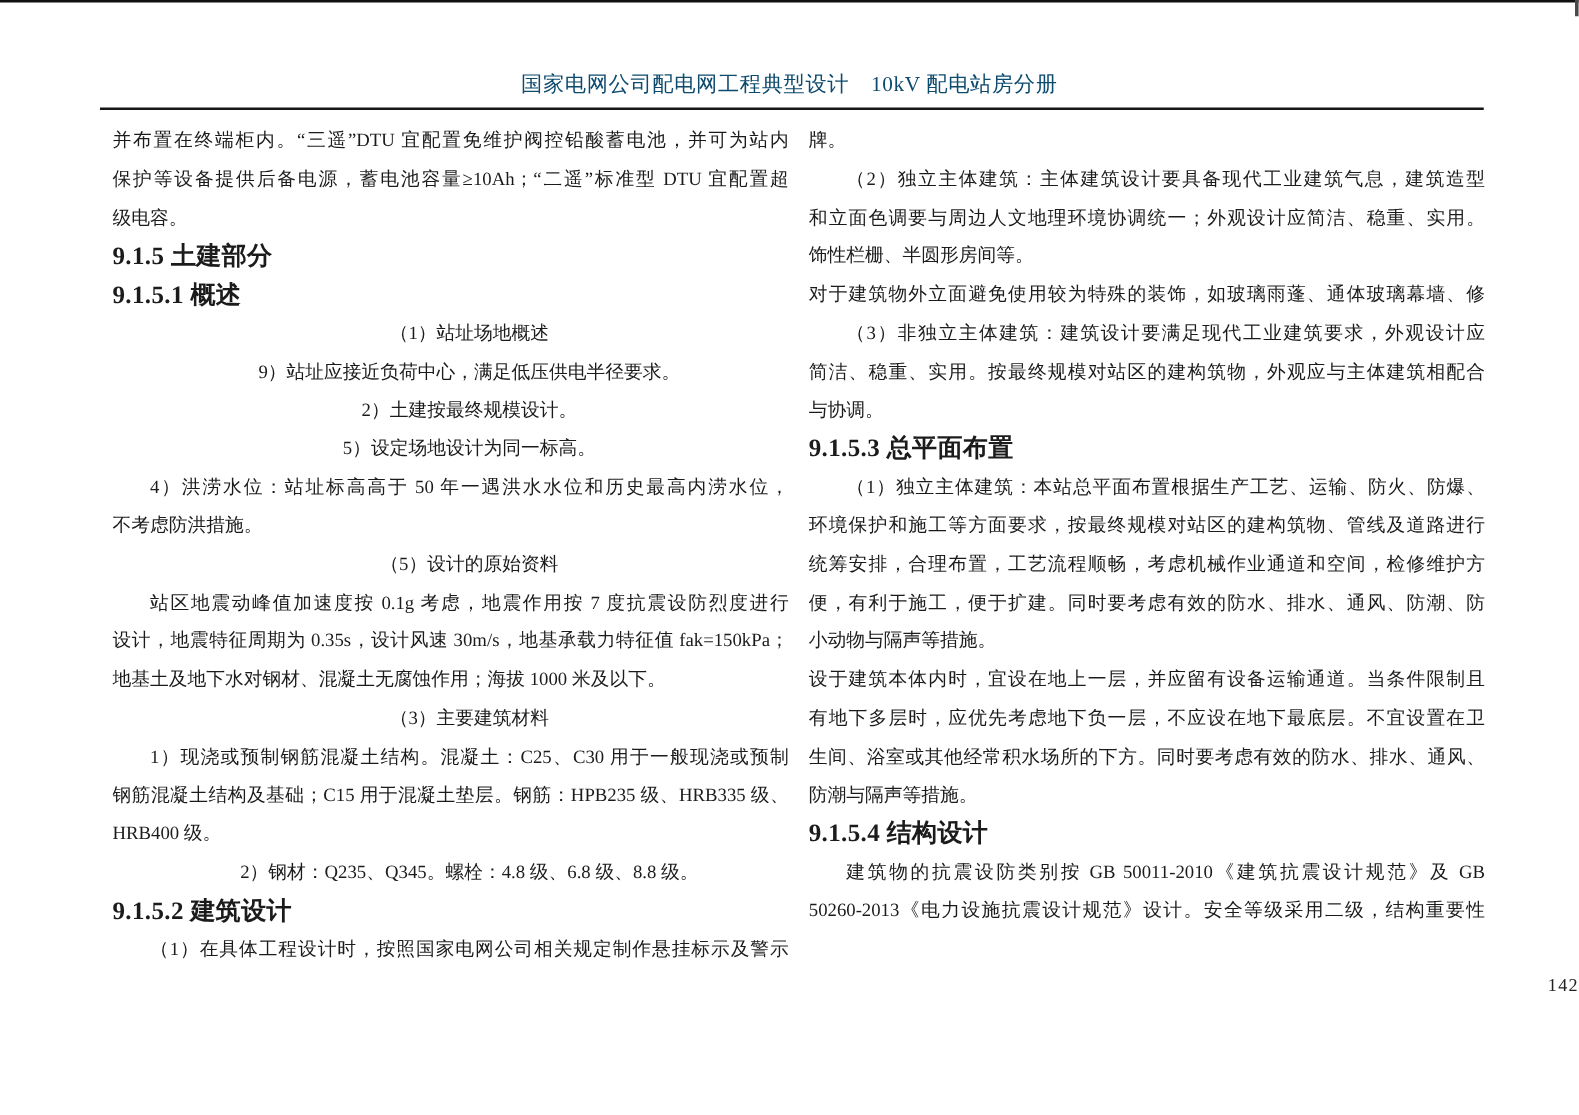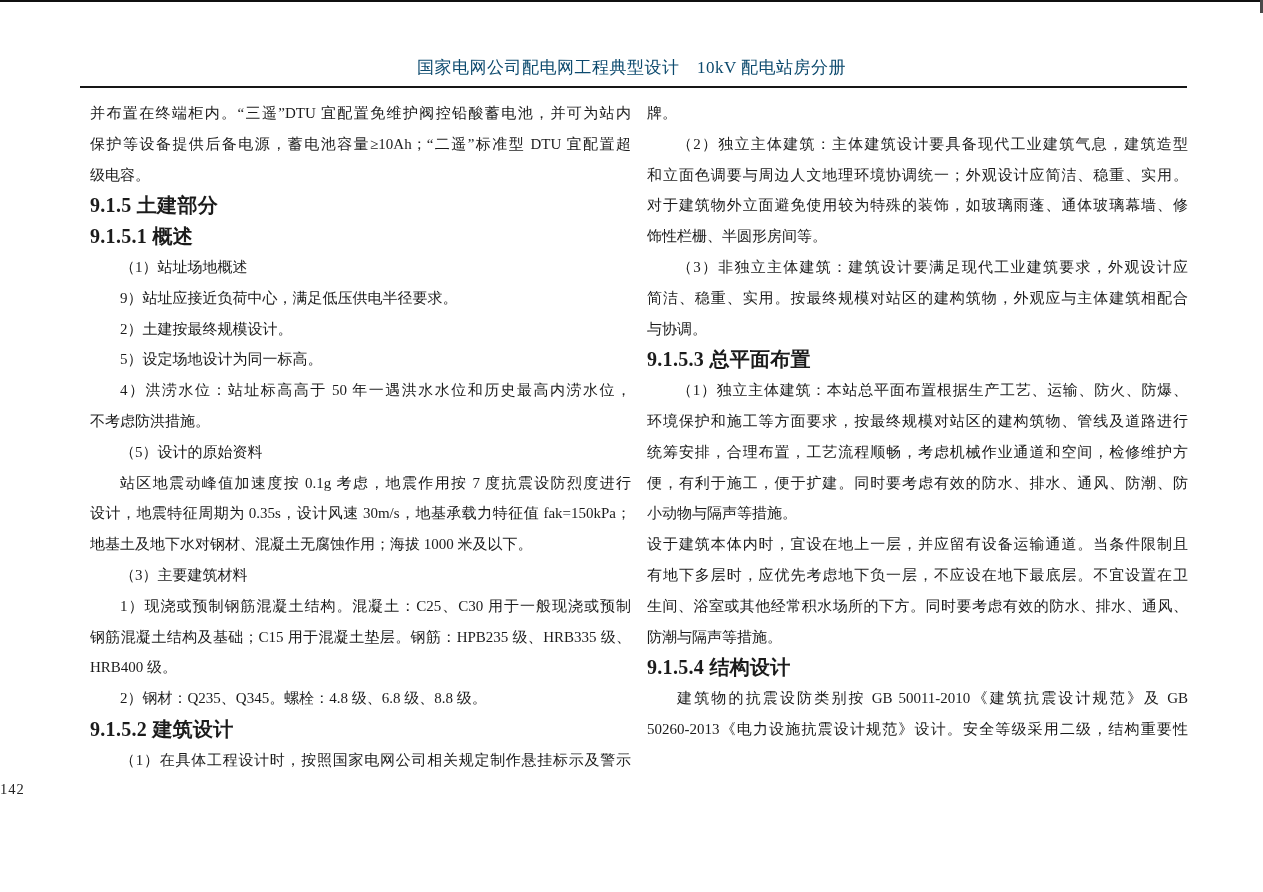--- a/index.html
+++ b/index.html
@@ -15,25 +15,25 @@
     font-size:17px;letter-spacing:0.5px;color:#0c4a6e;white-space:pre;
   }
   .header-rule{position:absolute;top:86px;left:80px;width:1107px;height:2px;background:#161616;}
   .col{position:absolute;top:98px;width:541px;}
   .col-left{left:70px;margin-left:20px;}
   .col-right{left:647px;}
   .line{
     height:30.8px;line-height:30.8px;font-size:15px;color:#1b1b1b;
     overflow:hidden;white-space:normal;
   }
-  .line.first{text-indent:30px;}
+  .line.first{text-indent:30px;text-align:center;}
   .line.heading{font-weight:bold;font-size:20px;letter-spacing:0.3px;}
   .line.fill{text-align:justify;text-align-last:justify;}
   .page-number{
-    position:absolute;top:781px;left:0;width:1263px;text-align:left;
+    position:absolute;top:781px;left:0;width:1263px;text-align:right;
     font-size:14.5px;color:#222222;letter-spacing:1px;
   }
 </style>
 </head>
 <body>
 
 <div>
   <div class="scan-top"></div>
   <div class="scan-corner"></div>
 
@@ -61,22 +61,22 @@
       <div class="line cont fill">钢筋混凝土结构及基础；C15 用于混凝土垫层。钢筋：HPB235 级、HRB335 级、</div>
       <div class="line cont">HRB400 级。</div>
       <div class="line first">2）钢材：Q235、Q345。螺栓：4.8 级、6.8 级、8.8 级。</div>
       <div class="line heading">9.1.5.2 建筑设计</div>
       <div class="line first fill">（1）在具体工程设计时，按照国家电网公司相关规定制作悬挂标示及警示</div>
     </div>
   <div class="col col-right" id="col-right">
       <div class="line cont">牌。</div>
       <div class="line first fill">（2）独立主体建筑：主体建筑设计要具备现代工业建筑气息，建筑造型</div>
       <div class="line cont fill">和立面色调要与周边人文地理环境协调统一；外观设计应简洁、稳重、实用。</div>
+      <div class="line cont">饰性栏栅、半圆形房间等。</div>
       <div class="line cont fill">对于建筑物外立面避免使用较为特殊的装饰，如玻璃雨蓬、通体玻璃幕墙、修</div>
-      <div class="line cont">饰性栏栅、半圆形房间等。</div>
       <div class="line first fill">（3）非独立主体建筑：建筑设计要满足现代工业建筑要求，外观设计应</div>
       <div class="line cont fill">简洁、稳重、实用。按最终规模对站区的建构筑物，外观应与主体建筑相配合</div>
       <div class="line cont">与协调。</div>
       <div class="line heading">9.1.5.3 总平面布置</div>
       <div class="line first fill">（1）独立主体建筑：本站总平面布置根据生产工艺、运输、防火、防爆、</div>
       <div class="line cont fill">环境保护和施工等方面要求，按最终规模对站区的建构筑物、管线及道路进行</div>
       <div class="line cont fill">统筹安排，合理布置，工艺流程顺畅，考虑机械作业通道和空间，检修维护方</div>
       <div class="line cont fill">便，有利于施工，便于扩建。同时要考虑有效的防水、排水、通风、防潮、防</div>
       <div class="line cont">小动物与隔声等措施。</div>
       <div class="line cont fill">设于建筑本体内时，宜设在地上一层，并应留有设备运输通道。当条件限制且</div>

